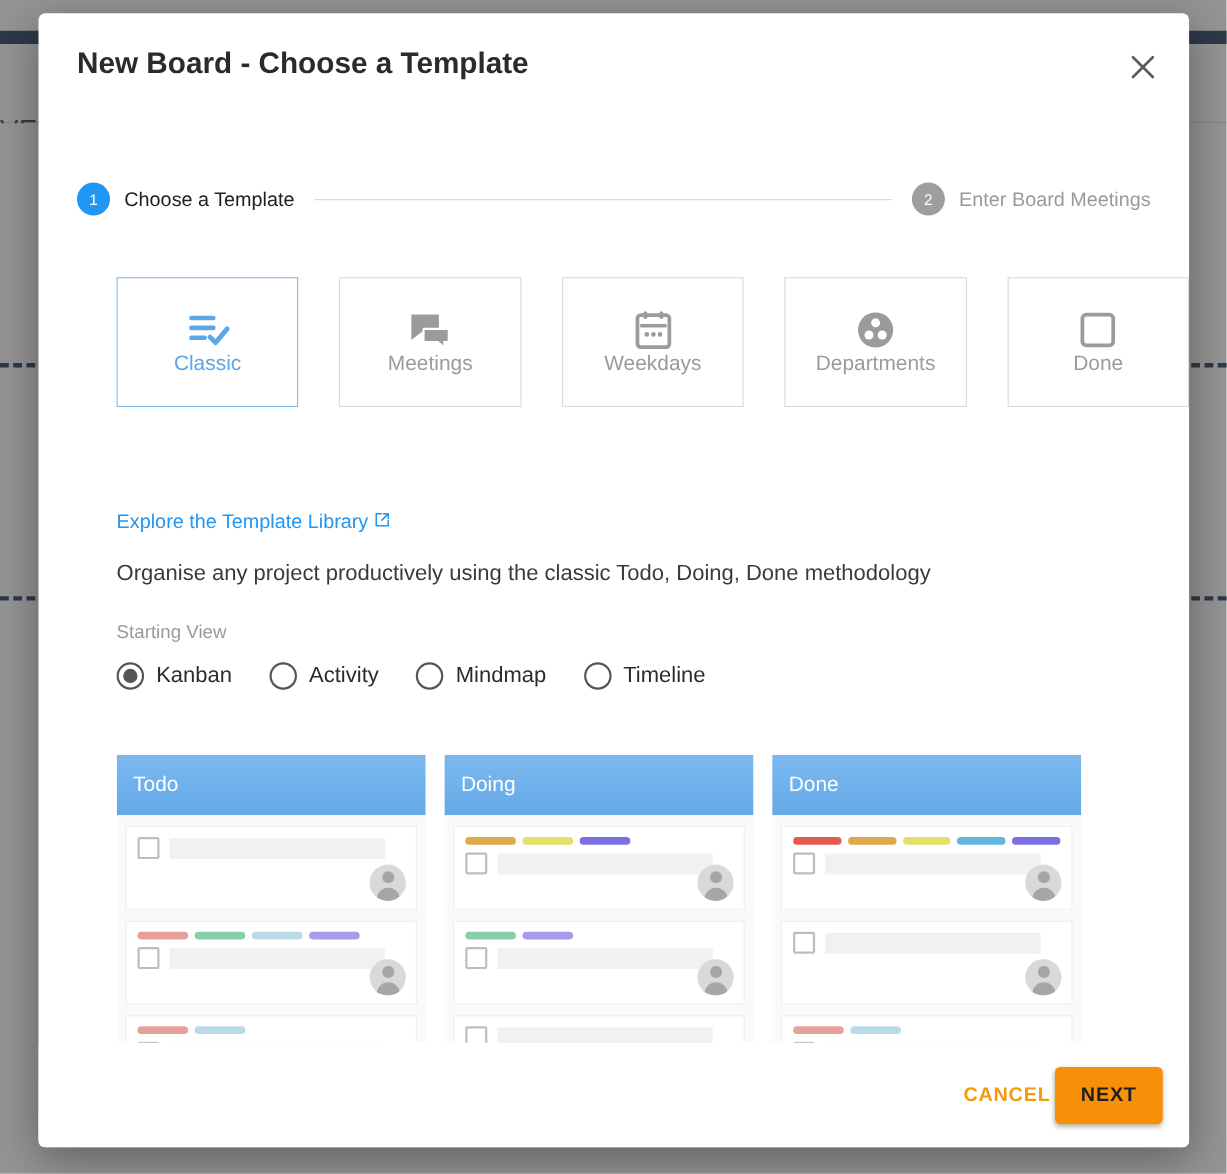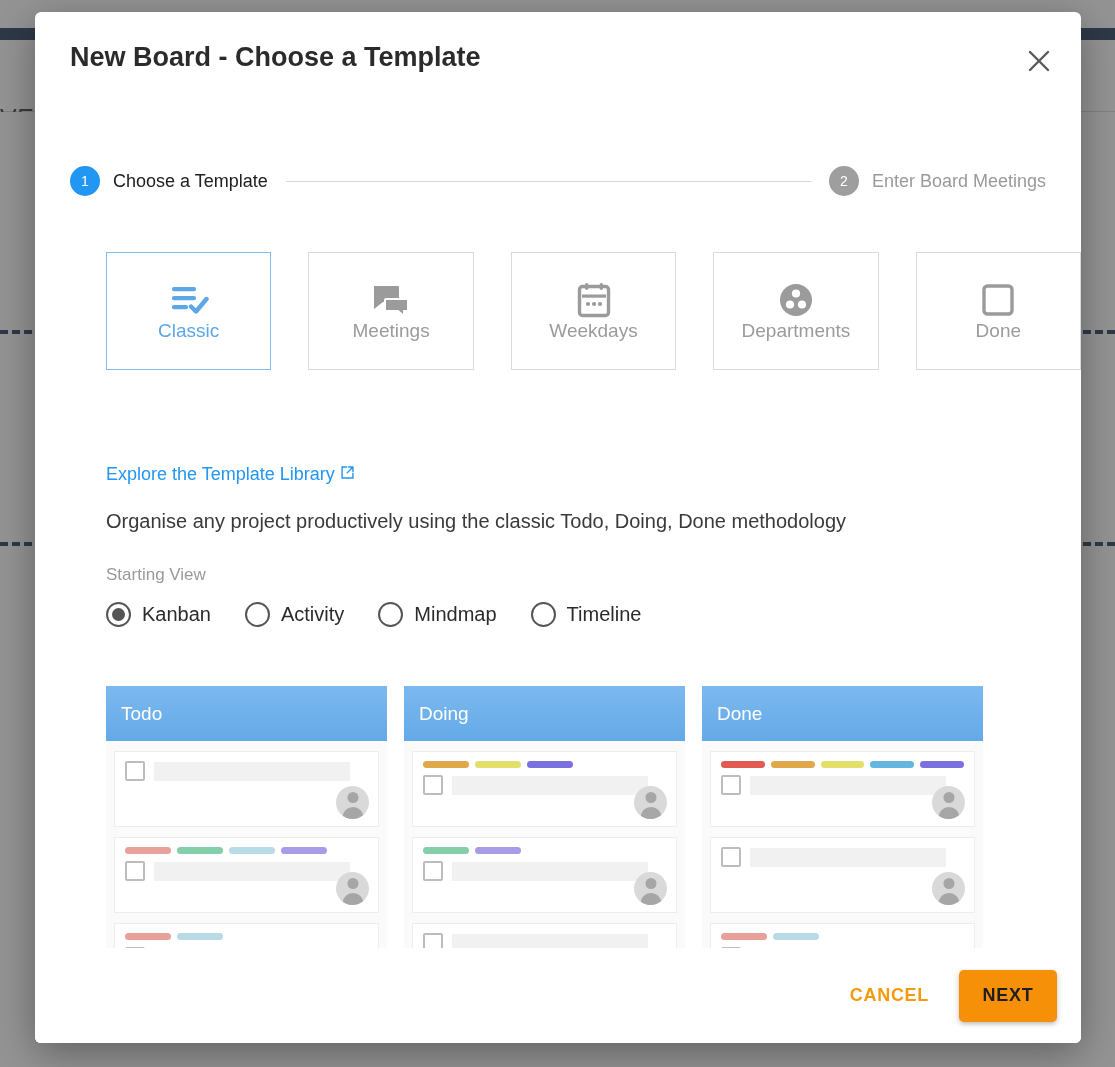--- a/index.html
+++ b/index.html
@@ -257,21 +257,21 @@
     background: linear-gradient(rgba(255,255,255,0), #ffffff 78%);
     pointer-events: none;
   }
 
   
   #modal-footer {
     position: absolute;
     left: 0; right: 0; bottom: 0; height: 95px;
     background: #fff;
     display: flex; align-items: center; justify-content: flex-end;
-    padding-right: 24px; gap: 26px;
+    padding-right: 24px; 
   }
   #cancel-button {
     border: none; background: transparent;
     color: #f59a0a; font-size: 18px; font-weight: bold;
     letter-spacing: .7px; cursor: pointer;
     padding: 10px 4px;
     font-family: "Liberation Sans", sans-serif;
   }
   #next-button {
     border: none; background: #f79009;

